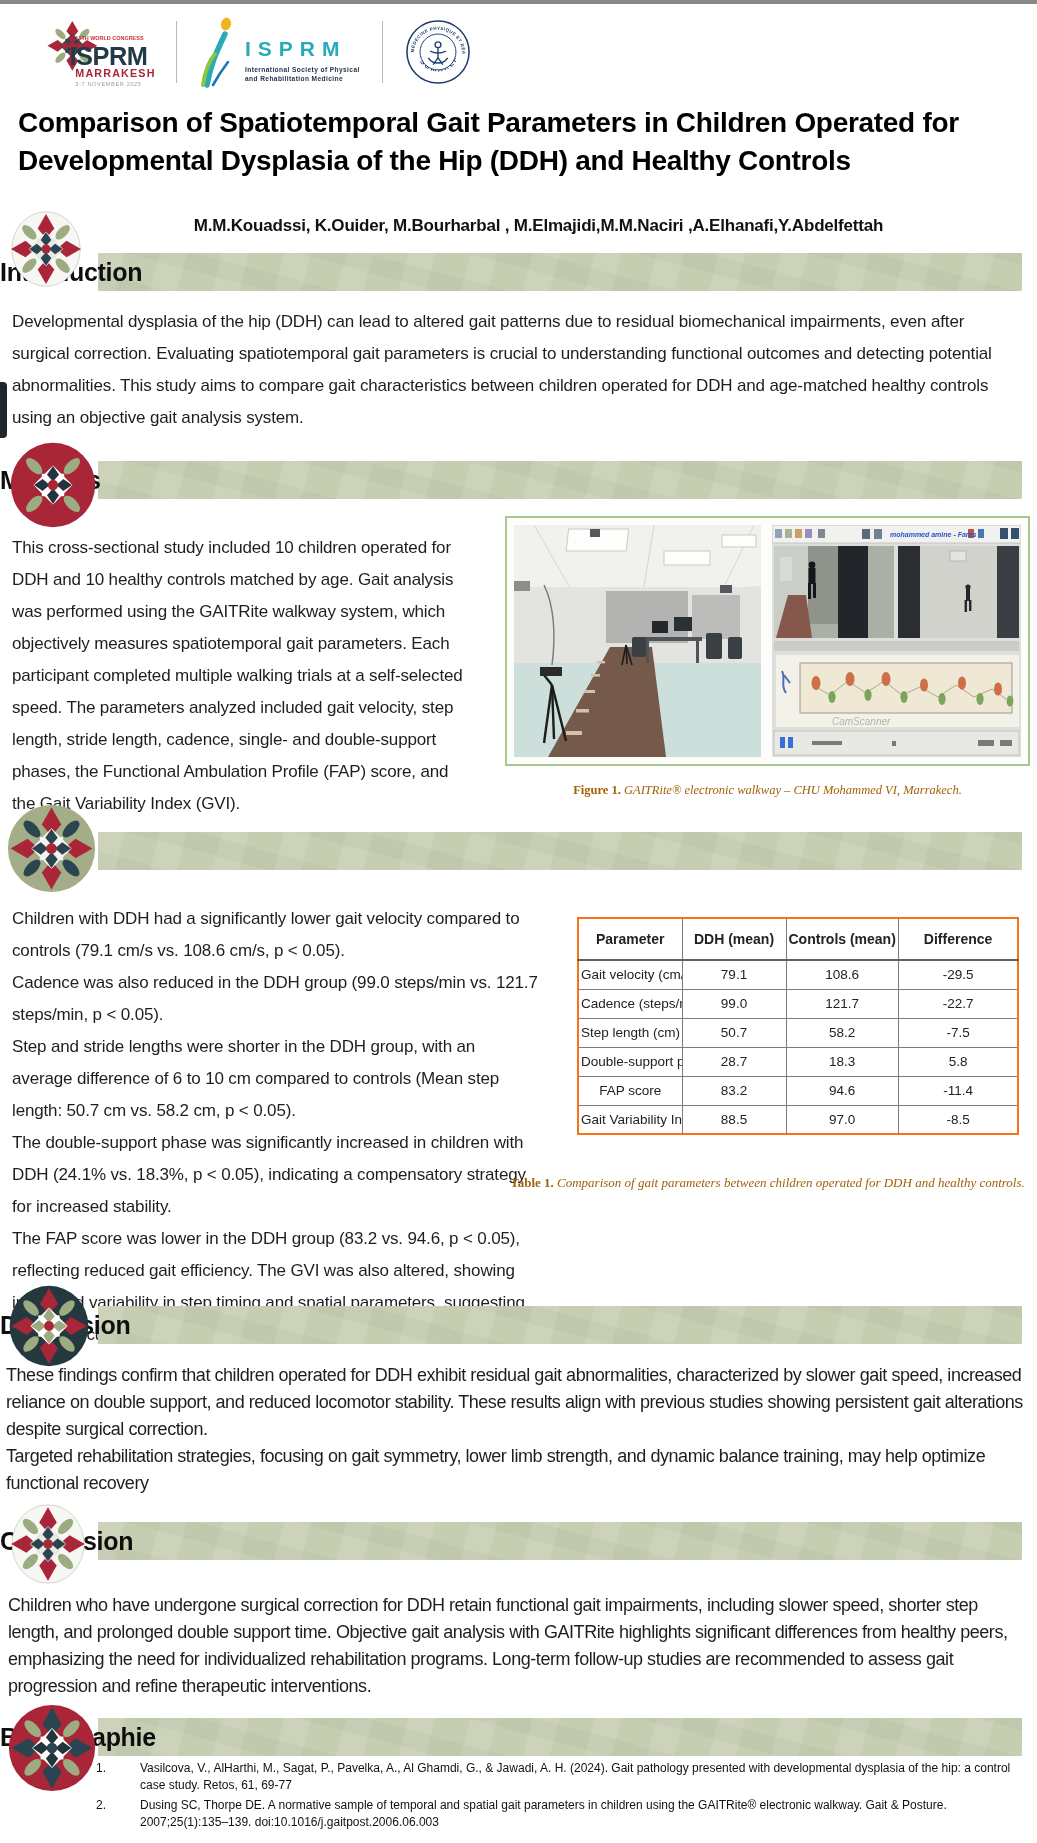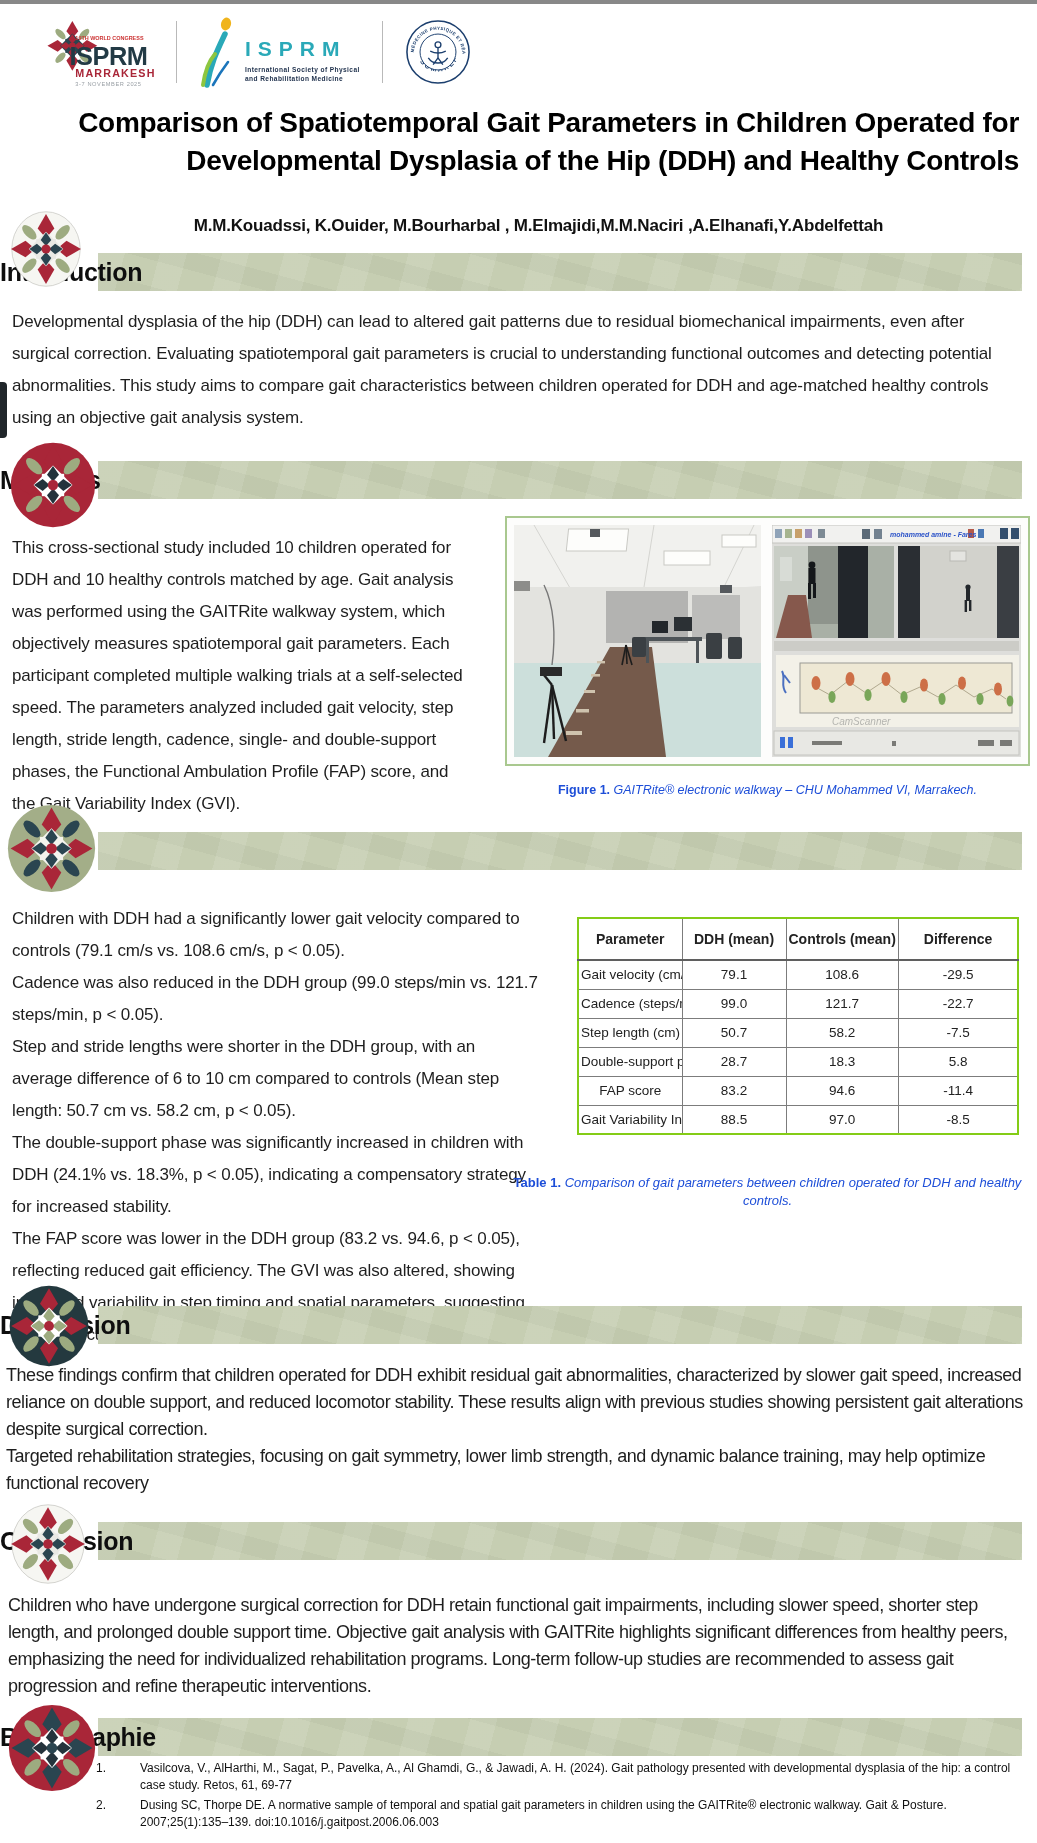--- a/index.html
+++ b/index.html
@@ -11,21 +11,21 @@
   }
   
   .logos { position:absolute; top:6px; left:26px; height:84px; display:flex; align-items:center; gap:22px; }
   .vdiv { width:1px; height:62px; background:#b9b9b9; }
   .logo2 { display:flex; align-items:flex-start; gap:6px; }
   .logo2-text { padding-top:22px; }
   .logo2-acronym { font-size:21px; font-weight:bold; color:#2aa9b8; letter-spacing:7px; }
   .logo2-sub { font-size:6.6px; font-weight:bold; color:#1c2e4a; line-height:9px; margin-top:4px; letter-spacing:.4px; }
   
   .title {
-    position:absolute; top:100px; left:18px; right:18px; text-align:right;
+    position:absolute; top:100px; left:18px; right:18px; text-align:left;
     font-size:28px; font-weight:bold; color:#000; line-height:38px; letter-spacing:-.3px;
   }
   .authors {
     position:absolute; top:212px; left:60px; right:20px; text-align:center;
     font-size:17px; font-weight:bold; color:#111; letter-spacing:-.2px;
   }
   
   .band {
     position:absolute; left:98px; right:15px; height:38px;
     background:
@@ -47,30 +47,30 @@
   .med-bib        { --bg:#a92638; --ring:none;    --petal:#2a4550; --leaf:#9dab80; --dark:#24333c; --star:#ffffff; }
   .med-bg { fill:var(--bg); stroke:var(--ring); stroke-width:1; }
   
   .body-text { position:absolute; font-size:17px; line-height:32px; color:#1e1e1e; white-space:pre-line; letter-spacing:-.15px; }
   .narrow { font-size:18px; line-height:27px; letter-spacing:-.45px; }
   
   .figure-frame {
     position:absolute; left:505px; top:512px; width:525px; height:250px;
     border:2px solid #a9c88f; background:#fdfdfc; padding:7px; display:flex; gap:11px;
   }
-  .caption { position:absolute; text-align:center; font-size:12.5px; line-height:17px; color:#1d4ed8; }
+  .caption { position:absolute; text-align:center; font-size:12.5px; line-height:17px; color:#a16207;font-family:Liberation Serif, serif; }
   .caption .cap-label { font-weight:bold; }
   .caption .cap-text { font-style:italic; }
   
   .gait-table { position:absolute; left:577px; top:913px; border-collapse:collapse; background:#fff; }
   .gait-table th, .gait-table td {
     border:1px solid #7c7c7c; text-align:center; vertical-align:middle;
     font-size:13.5px; color:#222; padding:0 2px; overflow:hidden; white-space:nowrap;
   }
-  .gait-table { border:2px solid #84cc16; }
+  .gait-table { border:2px solid #f97316; }
   .gait-table th { font-weight:bold; font-size:14px; height:42px; border-bottom:2px solid #5f5f5f; }
   .gait-table td { height:29px; }
   .gait-table th:nth-child(1), .gait-table td:nth-child(1) { width:104px; max-width:104px; }
   .gait-table th:nth-child(2), .gait-table td:nth-child(2) { width:104px; }
   .gait-table th:nth-child(3), .gait-table td:nth-child(3) { width:105px; }
   .gait-table th:nth-child(4), .gait-table td:nth-child(4) { width:120px; }
   
   .bib-list { position:absolute; left:96px; top:1756px; width:934px; list-style:none; }
   .bib-item { display:flex; gap:22px; font-size:12px; line-height:17px; color:#111; margin-bottom:3px; }
   .bib-num { width:22px; flex:0 0 auto; }

